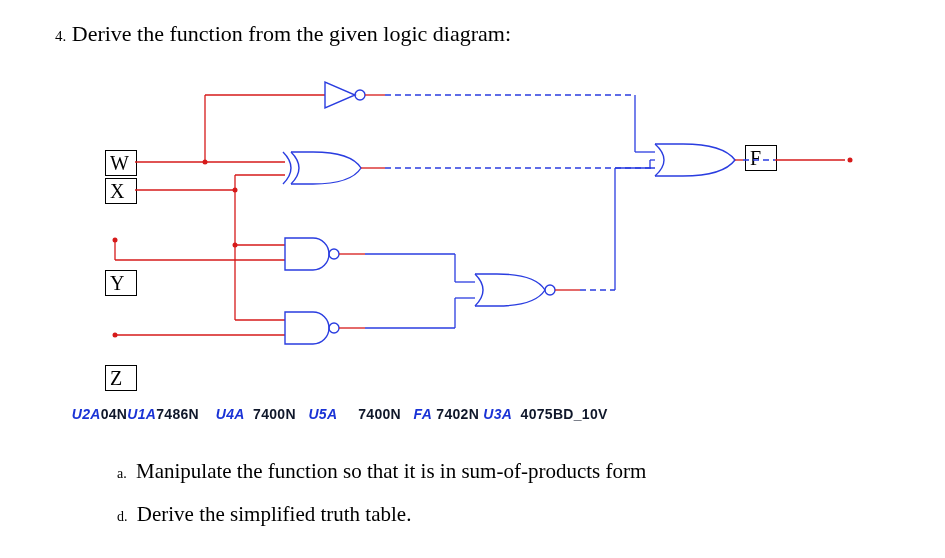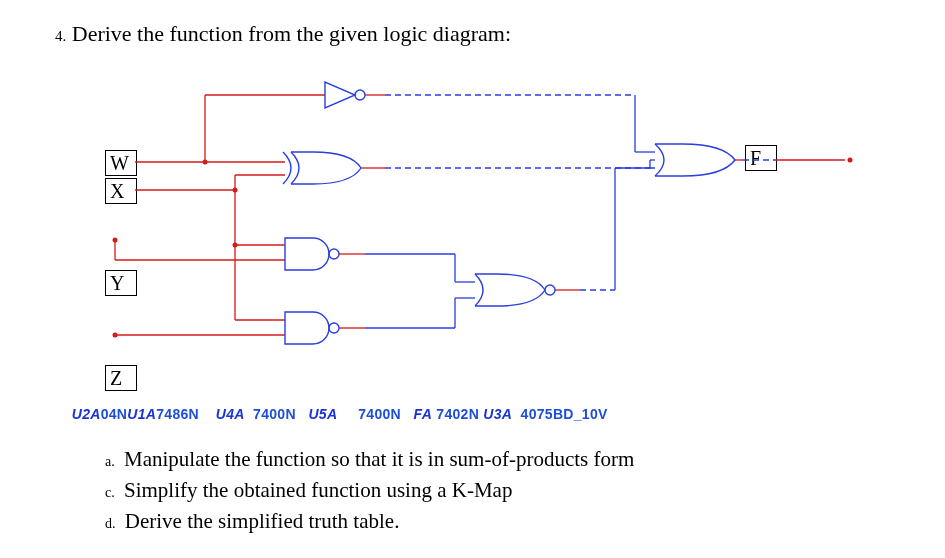--- a/index.html
+++ b/index.html
@@ -50,31 +50,31 @@
     left: 0;
     top: 330px;
     font-family: Arial, Helvetica, sans-serif;
     font-size: 14px;
     font-weight: 700;
     letter-spacing: 0.3px;
     color: #000;
     white-space: pre;
   }
   .chip-labels span.blue { color: #1a33d6; font-style: italic; }
-  .chip-labels span.red  { color: #1d4ed8; }
+  .chip-labels span.red  { color: #0f172a; }
   .subquestions {
     position: absolute;
     left: 105px;
     top: 445px;
     width: 820px;
   }
   .subquestions .row {
     font-size: 21px;
     line-height: 28px;
-    margin: 0;
+    margin: 12px;
   }
   .subquestions .row .marker {
     font-size: 14px;
     padding-right: 4px;
   }
   svg { position: absolute; left: 0; top: 0; }
   .wire-red { stroke: #d61a1a; stroke-width: 1.3; fill: none; }
   .wire-blue { stroke: #2a3de0; stroke-width: 1.3; fill: none; }
   .gate-body { stroke: #2a3de0; stroke-width: 1.4; fill: none; }
   .node-dot { fill: #d61a1a; }
@@ -193,22 +193,18 @@
     <span class="blue">U2A</span><span class="red">04N</span><span class="blue">U1A</span><span class="red">7486N</span>    <span class="blue">U4A</span>  <span class="red">7400N</span>   <span class="blue">U5A</span>     <span class="red">7400N</span>   <span class="blue">FA</span> <span class="red">7402N</span> <span class="blue">U3A</span>  <span class="red">4075BD_10V</span>
   </div>
 </div>
 
 <div class="subquestions">
   <p class="row">
     <span class="marker">a.</span>
     <span>Manipulate the function so that it is in sum-of-products form</span>
   </p>
   <p class="row">
-    <span class="marker">c.</span>
-    <span>Simplify the obtained function using a K-Map</span>
-  </p>
-  <p class="row">
     <span class="marker">d.</span>
     <span>Derive the simplified truth table.</span>
   </p>
 </div>
 
 </div>
 
 </body></html>

